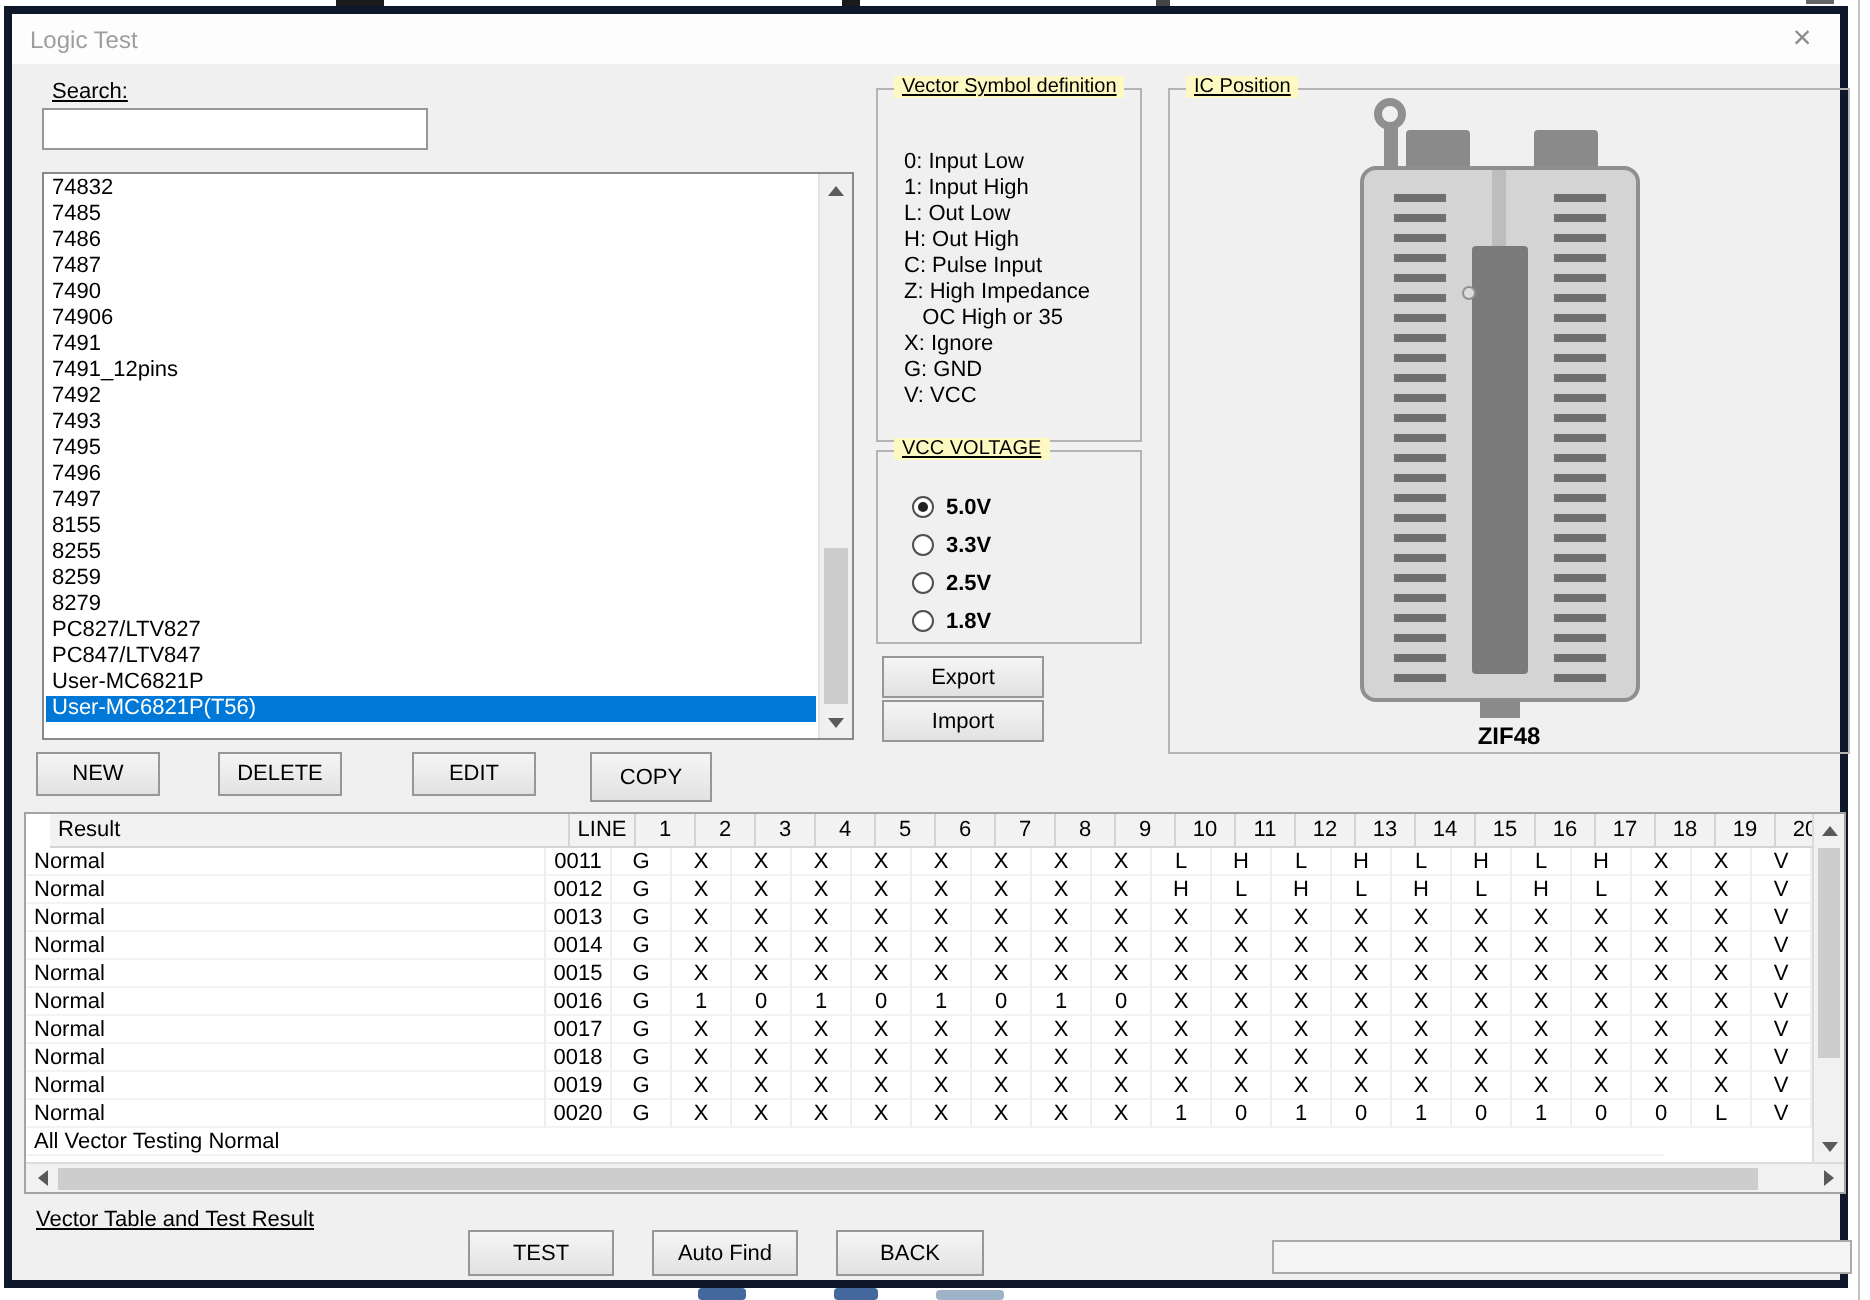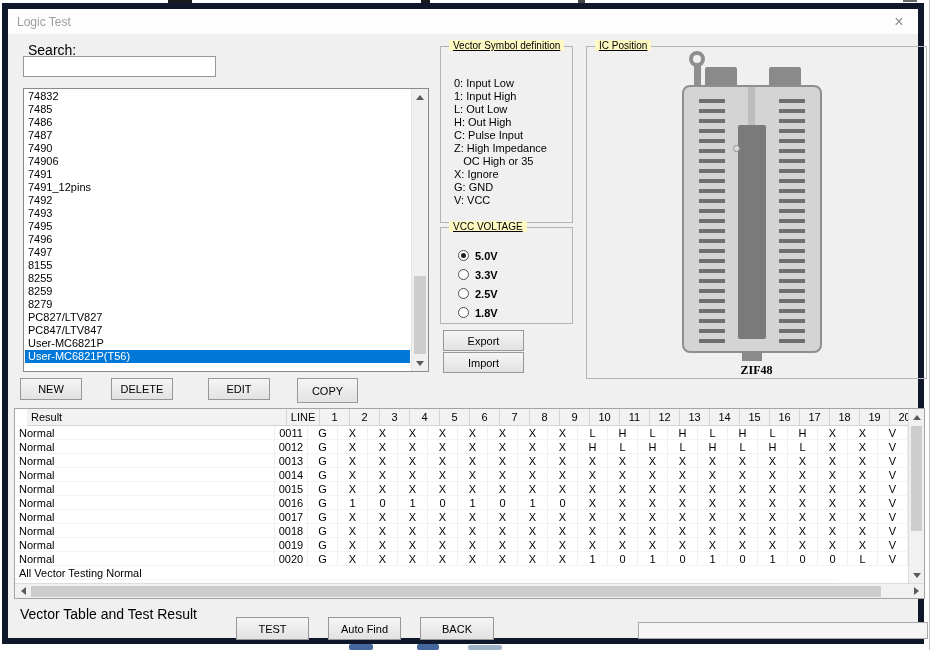--- a/index.html
+++ b/index.html
@@ -1,24 +1,24 @@
 <!DOCTYPE html>
 <html><head>
 <meta charset="utf-8">
 <style>
   *{box-sizing:border-box;margin:0;padding:0;}
   html,body{width:935px;height:650px;}
   body{position:relative;background:#fff;font-family:"Liberation Sans",sans-serif;color:#000;overflow:hidden;}
 
-  .dialog{position:absolute;left:2px;top:3px;width:922px;height:641px;background:#f0f0f0;border:6px solid #0f172a;}
+  .dialog{position:absolute;left:2px;top:3px;width:922px;height:641px;background:#f0f0f0;border:4px solid #0f172a;}
   .titlebar{position:absolute;left:0;top:0;right:0;height:25px;background:#fdfdfd;}
   .title{position:absolute;left:9px;top:6px;font-size:12px;color:#9e9e9e;}
   .close-btn{position:absolute;right:4px;top:0;width:30px;height:25px;display:flex;align-items:center;justify-content:center;font-size:16px;color:#8c8c8c;}
 
-  .label{position:absolute;font-size:14px;}
+  .label{position:absolute;font-size:11px;text-decoration:underline;}
   input.search{position:absolute;left:15px;top:47px;width:193px;height:21px;border:1px solid #979797;background:#fff;font-size:11px;padding:0 3px;font-family:inherit;}
 
   .listbox{position:absolute;left:15px;top:79px;width:406px;height:284px;background:#fff;border:1px solid #8a8a8a;}
   .list-items{position:absolute;left:1px;top:1px;right:18px;bottom:1px;overflow:hidden;}
   .list-item{height:13px;line-height:13px;font-size:11px;padding-left:3px;white-space:nowrap;}
   .list-item.selected{background:#0078d7;color:#fff;}
 
   .sb{background:#f0f0f0;}
   .lb-vscroll{position:absolute;top:0;right:0;bottom:0;width:17px;border-left:1px solid #e3e3e3;}
   .sb-btn{position:absolute;left:0;width:100%;height:16px;display:flex;align-items:center;justify-content:center;}
@@ -47,21 +47,21 @@
   .socket-ear{position:absolute;width:32px;height:22px;background:#8a8a8a;border-radius:2px;}
   .lever-ring{position:absolute;left:102px;top:4px;width:16px;height:16px;border:4px solid #8f8f8f;border-radius:50%;background:#f0f0f0;}
   .lever-stem{position:absolute;left:107px;top:18px;width:7px;height:24px;background:#8f8f8f;}
   .socket-body{position:absolute;left:95px;top:38px;width:140px;height:268px;background:#d4d4d4;border:2px solid #8f8f8f;border-radius:8px;}
   .slots{position:absolute;top:52px;width:26px;height:244px;background:repeating-linear-gradient(to bottom,#6f6f6f 0 4px,rgba(0,0,0,0) 4px 10px);}
   .slots.left{left:112px;} .slots.right{left:192px;}
   .socket-groove{position:absolute;left:161px;top:40px;width:7px;height:38px;background:#bdbdbd;}
   .socket-chip{position:absolute;left:151px;top:78px;width:28px;height:214px;background:#7a7a7a;border-radius:2px;}
   .pin1-dot{position:absolute;left:146px;top:98px;width:7px;height:7px;border-radius:50%;background:#dcdcdc;border:1px solid #909090;}
   .socket-tab{position:absolute;left:155px;top:304px;width:20px;height:10px;background:#8a8a8a;}
-  .zif-label{position:absolute;left:0;right:0;top:316px;text-align:center;font-size:12px;font-weight:bold;font-family:Liberation Serif, serif;}
+  .zif-label{position:absolute;left:0;right:0;top:316px;text-align:center;font-size:12px;font-weight:bold;}
 
   
   .result-table{position:absolute;left:6px;top:399px;width:911px;height:191px;background:#fff;border:1px solid #a3a3a3;font-size:11px;}
   .t-header{position:absolute;left:12px;top:0;height:17px;display:flex;}
   .th{height:17px;line-height:16px;background:#f2f2f2;border-right:1px solid #d4d4d4;border-bottom:1px solid #d4d4d4;text-align:center;flex:none;}
   .col-result{width:260px;}
   .th.col-result,.td.col-result{text-align:left;padding-left:4px;}
   .col-line{width:33px;text-align:center;}
   .col-val{width:30px;text-align:center;}
   .t-body{position:absolute;left:0;top:17px;}

